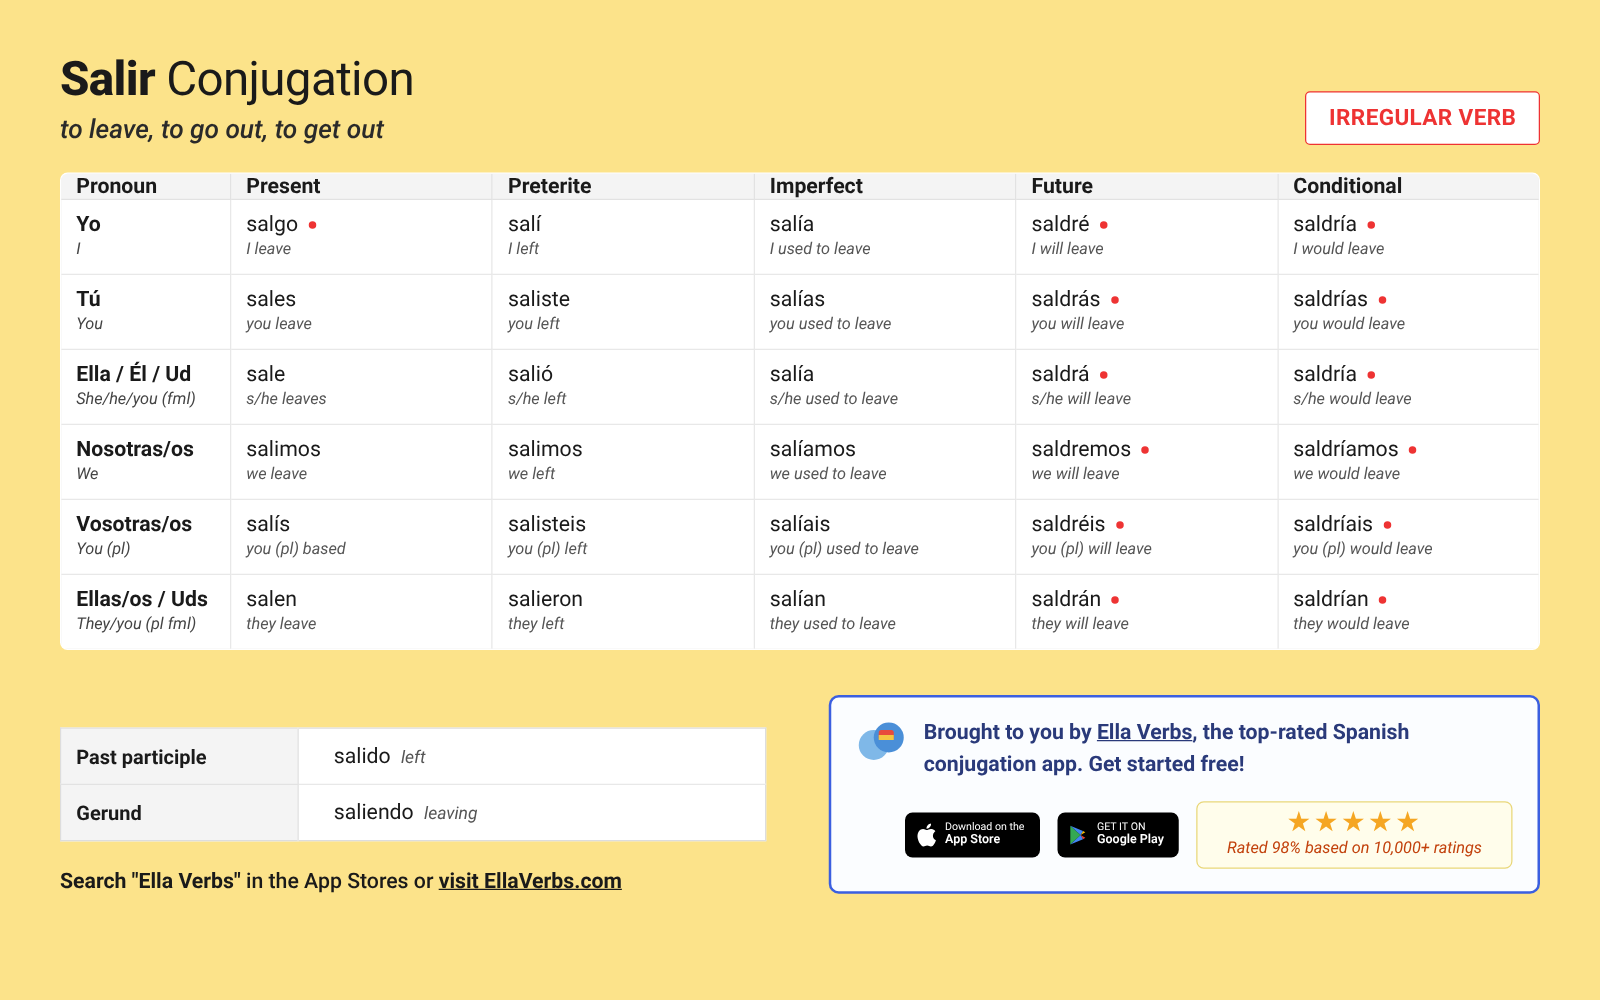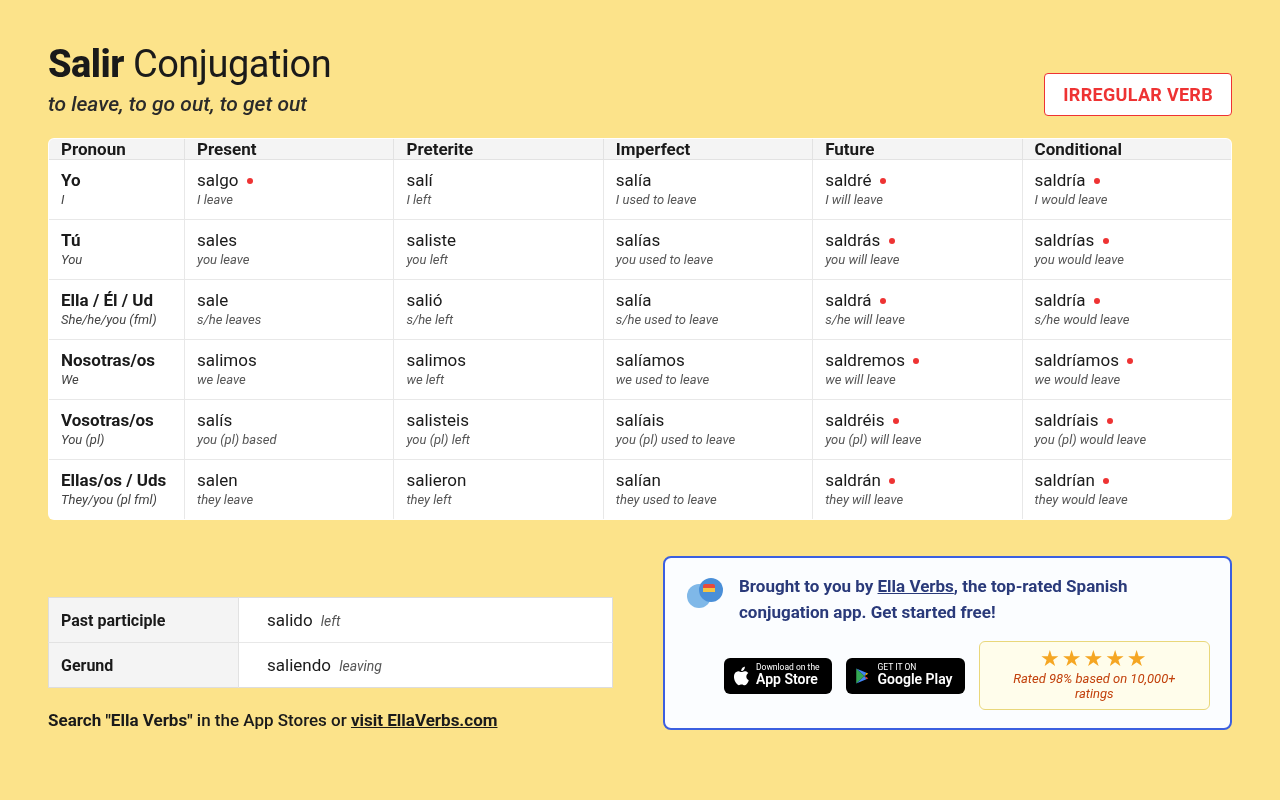--- a/index.html
+++ b/index.html
@@ -161,21 +161,21 @@
     color: #fff;
     border-radius: 6px;
     height: 36px;
     display: flex;
     align-items: center;
     padding: 0 12px 0 8px;
     gap: 6px;
     cursor: pointer;
   }
   .store-badge .small { font-size: 8.5px; line-height: 1; }
-  .store-badge .big { font-size: 14px; font-weight: 600; line-height: 1.2; }
+  .store-badge .big { font-size: 10px; font-weight: 600; line-height: 1.2; }
   .rating-box {
     flex: 1;
     background: #fffdeb;
     border: 1px solid #e9d77a;
     border-radius: 6px;
     padding: 6px 14px 8px 14px;
     text-align: center;
   }
   .stars { color: #f5a623; font-size: 22px; letter-spacing: 2px; line-height: 1; }
   .rating-text { font-size: 13px; font-style: italic; color: #c2410c; margin-top: 1px; }

